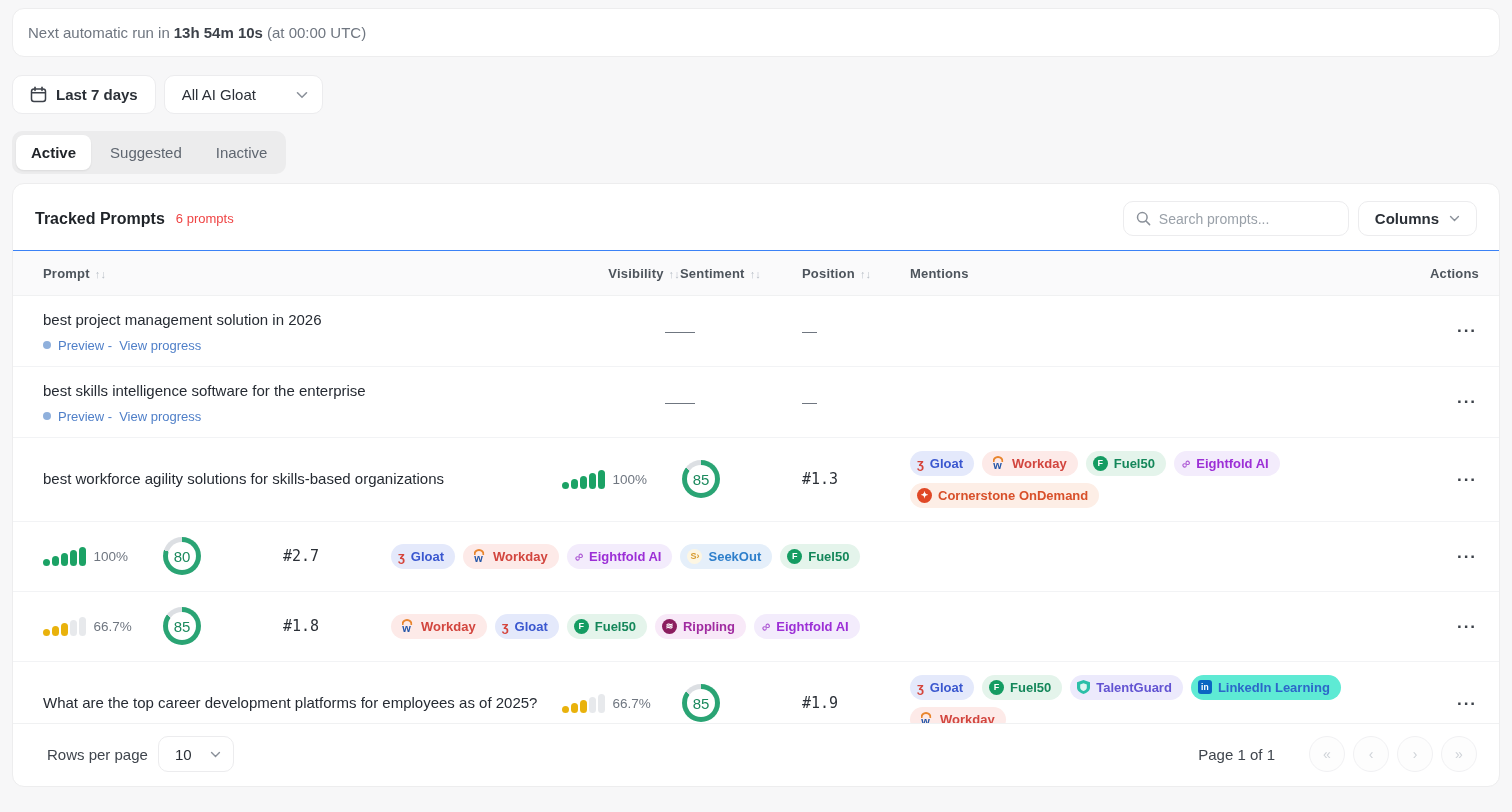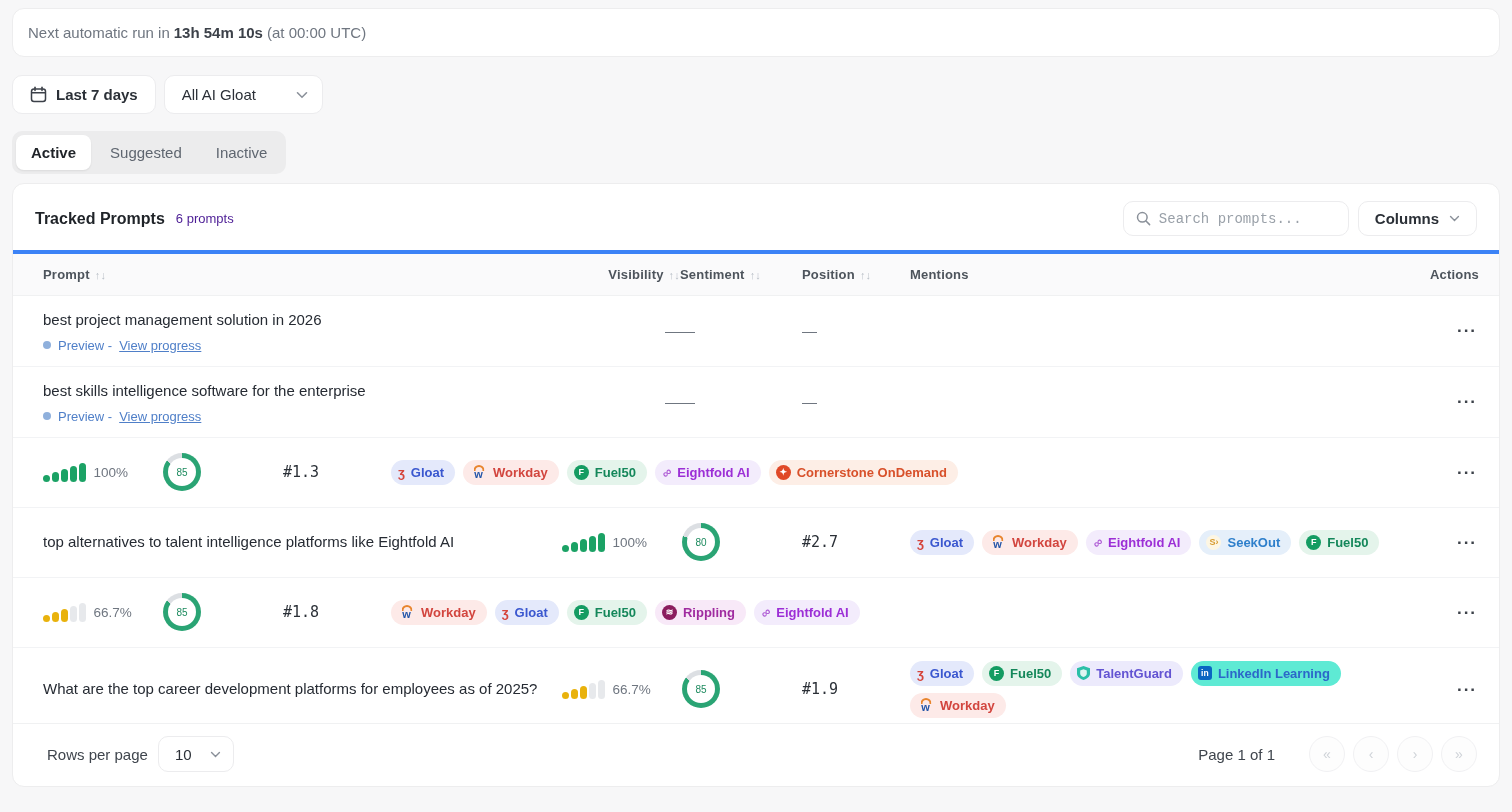--- a/index.html
+++ b/index.html
@@ -39,83 +39,83 @@
     border:none; background:transparent; border-radius:8px;
     padding:9px 15px; font-size:15px; font-weight:500; color:#5f6670;
     font-family:inherit; cursor:pointer;
   }
   .tab.active { background:#fff; color:#1f2328; font-weight:700; box-shadow:0 1px 2px rgba(0,0,0,.08); }
 
   
   .main { margin:9px 12px 0 12px; height:604px; display:flex; flex-direction:column; }
   .main-head { display:flex; align-items:center; padding:17px 22px 14px 22px; }
   .tp-title { font-size:16px; font-weight:700; color:#1f2328;text-align:center; }
-  .tp-count { font-size:13px; color:#4c1d95; margin-left:11px;text-align:right; }
+  .tp-count { font-size:13px; color:#ef4444; margin-left:11px;text-align:right; }
   .head-spacer { flex:1; }
   .search {
     display:flex; align-items:center; gap:8px;
     width:226px; height:35px; border:1px solid #ececee; border-radius:10px;
     padding:0 12px; color:#9aa1a9;
   }
   .search input {
-    border:none; outline:none; width:100%; font-size:14px; font-family:Liberation Mono, monospace;
+    border:none; outline:none; width:100%; font-size:14px; font-family:Liberation Sans, sans-serif;
     color:#6d28d9; background:transparent;
   }
   .search input::placeholder { color:#9aa1a9; }
   .colbtn {
     display:inline-flex; align-items:center; gap:10px; margin-left:9px;
     height:35px; padding:0 16px; border:1px solid #ececee; border-radius:10px;
     background:#fff; font-size:15px; font-weight:600; color:#2b3037;
     font-family:inherit; cursor:pointer;
   }
   .colbtn .chev { color:#8a9099; }
 
   
   .thead {
     display:flex; align-items:center; background:#fafafb;
-    border-top:4px solid #3b82f6; border-bottom:1px solid #f0f1f2;
+    border-top:1px solid #3b82f6; border-bottom:1px solid #f0f1f2;
     height:46px; padding:0 20px 0 30px;
     font-size:13px; font-weight:700; color:#4d545c; letter-spacing:.2px;
   }
   .sort { font-size:11px; color:#b9bfc7; margin-left:5px; font-weight:400; }
   .c-prompt { width:519px; padding-right:16px; }
   .c-vis { width:118px;text-align:right; }
   .c-sent { width:122px; }
   .c-pos { width:108px; }
   .c-mentions { flex:1; }
   .c-actions { width:56px; text-align:right; }
 
   .tbody { flex:1; overflow:hidden; }
   .trow {
     display:flex; align-items:center; padding:13px 20px 13px 30px;
     border-bottom:1px solid #f2f3f5; min-height:70px;
   }
   .prompt-text { font-size:15px; color:#262b33; line-height:1.45; }
   .preview-line { display:flex; align-items:center; gap:7px; margin-top:7px; font-size:13px; color:#4f7fc8; }
   .pdot { width:8px; height:8px; border-radius:50%; background:#8fb0dc; display:inline-block; }
-  .vp-link { color:#4f7fc8; text-decoration:underline; cursor:pointer; }
+  .vp-link { color:#4f7fc8; cursor:pointer; }
   .dash { color:#6f7680; font-size:15px; }
 
   
   .visbox { display:flex; align-items:center; gap:8px; }
   .bars { display:flex; align-items:flex-end; gap:2.5px; }
   .bar { width:6.5px; border-radius:4px; background:#e7e9ec; }
   .bar.on-green { background:#1ba265; }
   .bar.on-amber { background:#e9b20c; }
   .vis-pct { font-size:13.5px; color:#6f7680; }
 
   
   .ring {
     width:38px; height:38px; border-radius:50%;
     display:flex; align-items:center; justify-content:center; margin-left:2px;
   }
   .ring-in {
     width:28px; height:28px; border-radius:50%; background:#fff;
     display:flex; align-items:center; justify-content:center;
-    font-size:10px; font-weight:500; color:#1c8a5e;
+    font-size:15px; font-weight:500; color:#1c8a5e;
   }
 
   .posval { font-family:"DejaVu Sans Mono", monospace; font-size:15px; color:#2b3037; }
 
   
   .mention-wrap { display:flex; flex-wrap:wrap; gap:8px 8px; row-gap:7px; align-items:center; }
   .badge {
     display:inline-flex; align-items:center; gap:6px;
     height:25px; padding:0 11px 0 7px; border-radius:999px;
     font-size:13px; font-weight:600; white-space:nowrap;
@@ -263,20 +263,23 @@
             <a class="vp-link">View progress</a>
           </div>
         </div>
         <div class="c-vis"><span class="dash">—</span></div>
         <div class="c-sent"><span class="dash">—</span></div>
         <div class="c-pos"><span class="dash">—</span></div>
         <div class="c-mentions"></div>
         <div class="c-actions"><button class="dots">···</button></div>
       </div>
       <div class="trow">
+        <div class="c-prompt">
+          <div class="prompt-text">best workforce agility solutions for skills-based organizations</div>
+        </div>
         <div class="c-vis">
           <span class="visbox">
             <span class="bars">
               <span class="bar on-green" style="height: 7px;"></span>
               <span class="bar on-green" style="height: 10px;"></span>
               <span class="bar on-green" style="height: 13px;"></span>
               <span class="bar on-green" style="height: 16px;"></span>
               <span class="bar on-green" style="height: 19px;"></span>
             </span>
             <span class="vis-pct">100%</span>
@@ -313,23 +316,20 @@
             </span>
             <span class="badge" style="background: rgb(253, 238, 230); color: rgb(216, 80, 42);">
               <span class="bicon circ" style="background: rgb(224, 72, 38);">✦</span>
               <span>Cornerstone OnDemand</span>
             </span>
           </div>
         </div>
         <div class="c-actions"><button class="dots">···</button></div>
       </div>
       <div class="trow">
-        <div class="c-prompt">
-          <div class="prompt-text">top alternatives to talent intelligence platforms like Eightfold AI</div>
-        </div>
         <div class="c-vis">
           <span class="visbox">
             <span class="bars">
               <span class="bar on-green" style="height: 7px;"></span>
               <span class="bar on-green" style="height: 10px;"></span>
               <span class="bar on-green" style="height: 13px;"></span>
               <span class="bar on-green" style="height: 16px;"></span>
               <span class="bar on-green" style="height: 19px;"></span>
             </span>
             <span class="vis-pct">100%</span>

